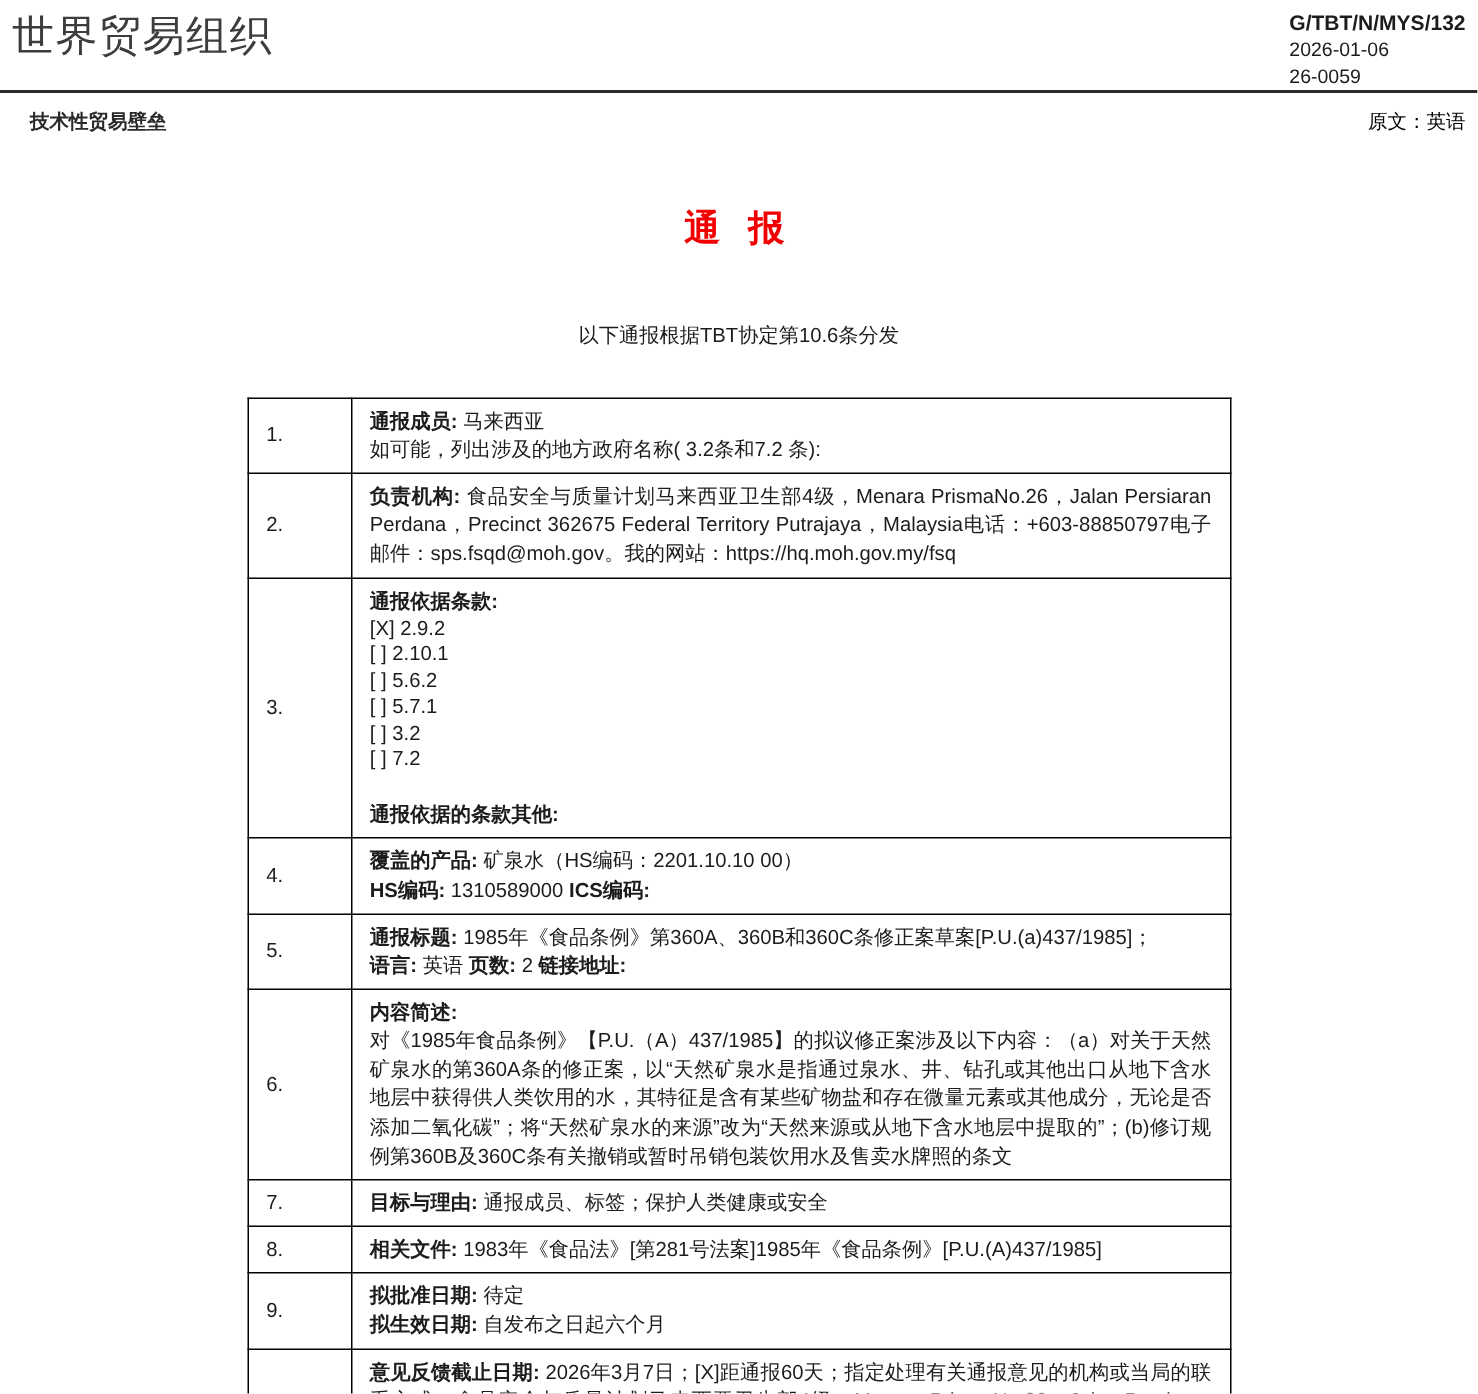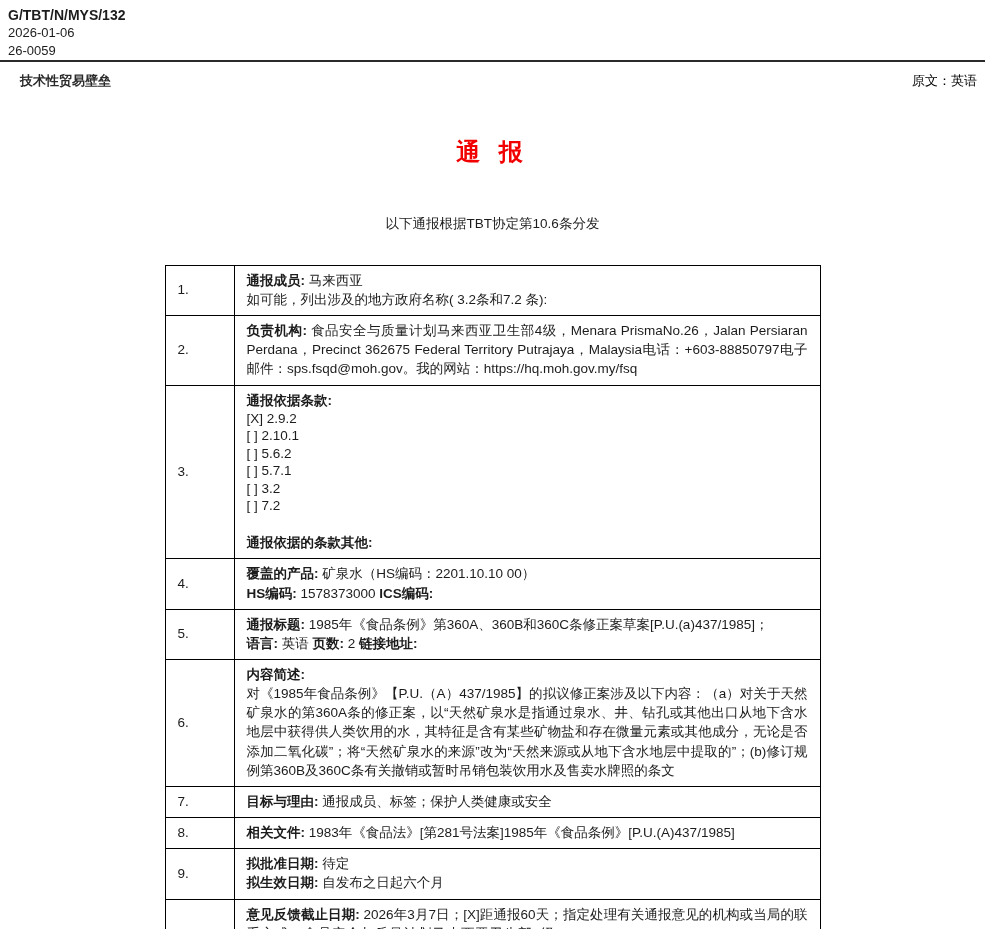--- a/index.html
+++ b/index.html
@@ -84,20 +84,21 @@
     padding: 5px 2px;
   }
   .lbl { font-weight: bold; }
   .opt { line-height: 1.3; }
   .spacer { height: 1.35em; }
 </style>
 </head>
 <body>
 
 <div class="doc-header">
+  <div class="org-name">世界贸易组织</div>
   <div class="hdr-right">
     <div class="doc-symbol">G/TBT/N/MYS/132</div>
     <div class="doc-date">2026-01-06</div>
     <div class="doc-number">26-0059</div>
   </div>
 </div>
 
 <hr class="rule">
 
 <div class="sub-row">
@@ -135,21 +136,21 @@
       <div class="opt">[ ] 3.2</div>
       <div class="opt">[ ] 7.2</div>
       <div class="spacer"></div>
       <div class="lbl">通报依据的条款其他:</div>
     </td>
   </tr>
   <tr>
     <td class="no-col">4.</td>
     <td>
       <div><span class="lbl">覆盖的产品: </span><span>矿泉水（HS编码：2201.10.10 00）</span></div>
-      <div><span class="lbl">HS编码: </span><span>1578373000  </span><span class="lbl">ICS编码:</span></div>
+      <div><span class="lbl">HS编码: </span><span>1310589000  </span><span class="lbl">ICS编码:</span></div>
     </td>
   </tr>
   <tr>
     <td class="no-col">5.</td>
     <td>
       <div><span class="lbl">通报标题: </span><span>1985年《食品条例》第360A、360B和360C条修正案草案[P.U.(a)437/1985]；</span></div>
       <div>
         <span class="lbl">语言: </span><span>英语 </span><span class="lbl">页数: </span><span>2 </span><span class="lbl">链接地址:</span>
       </div>
     </td>

